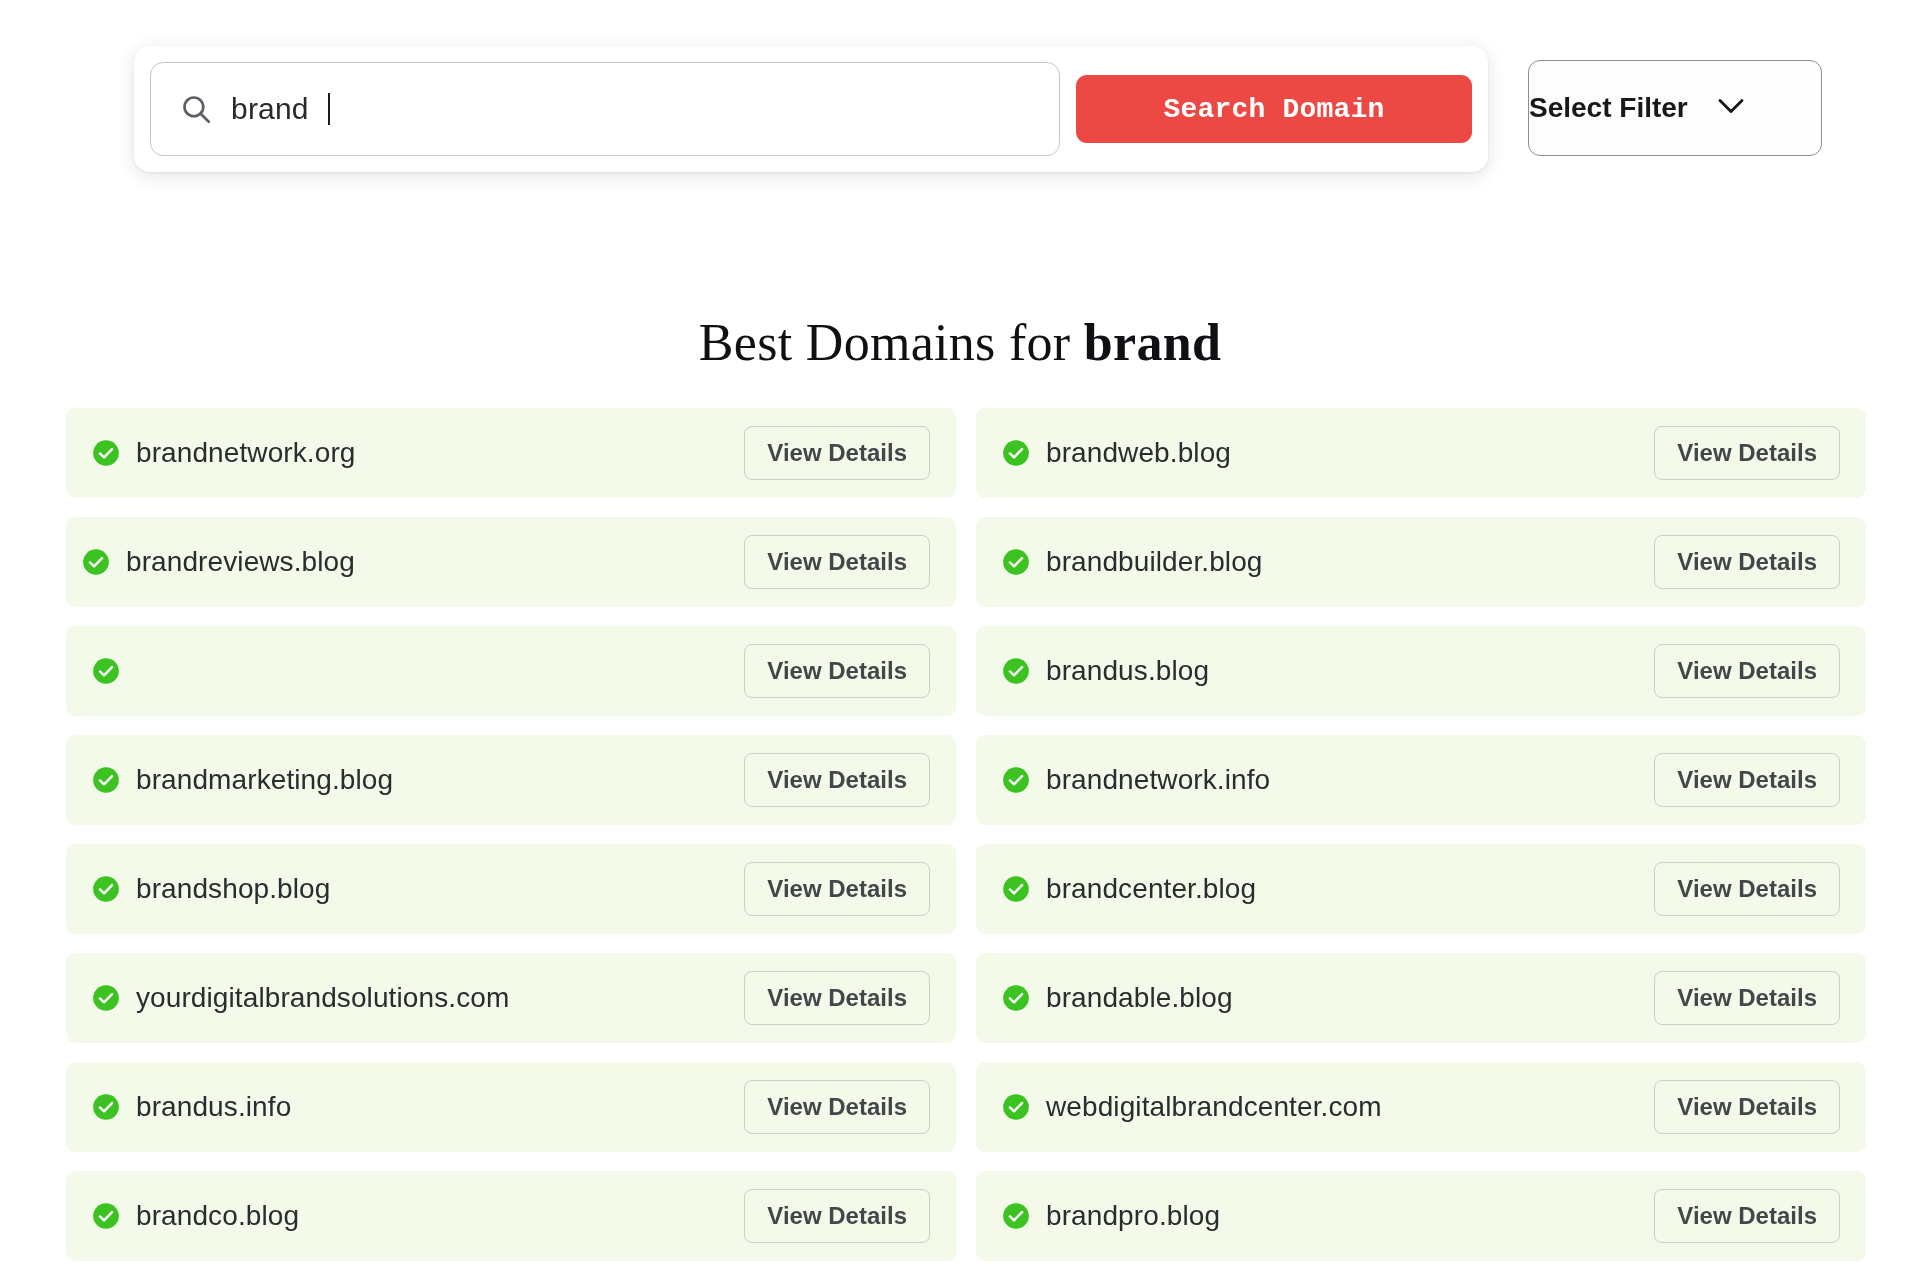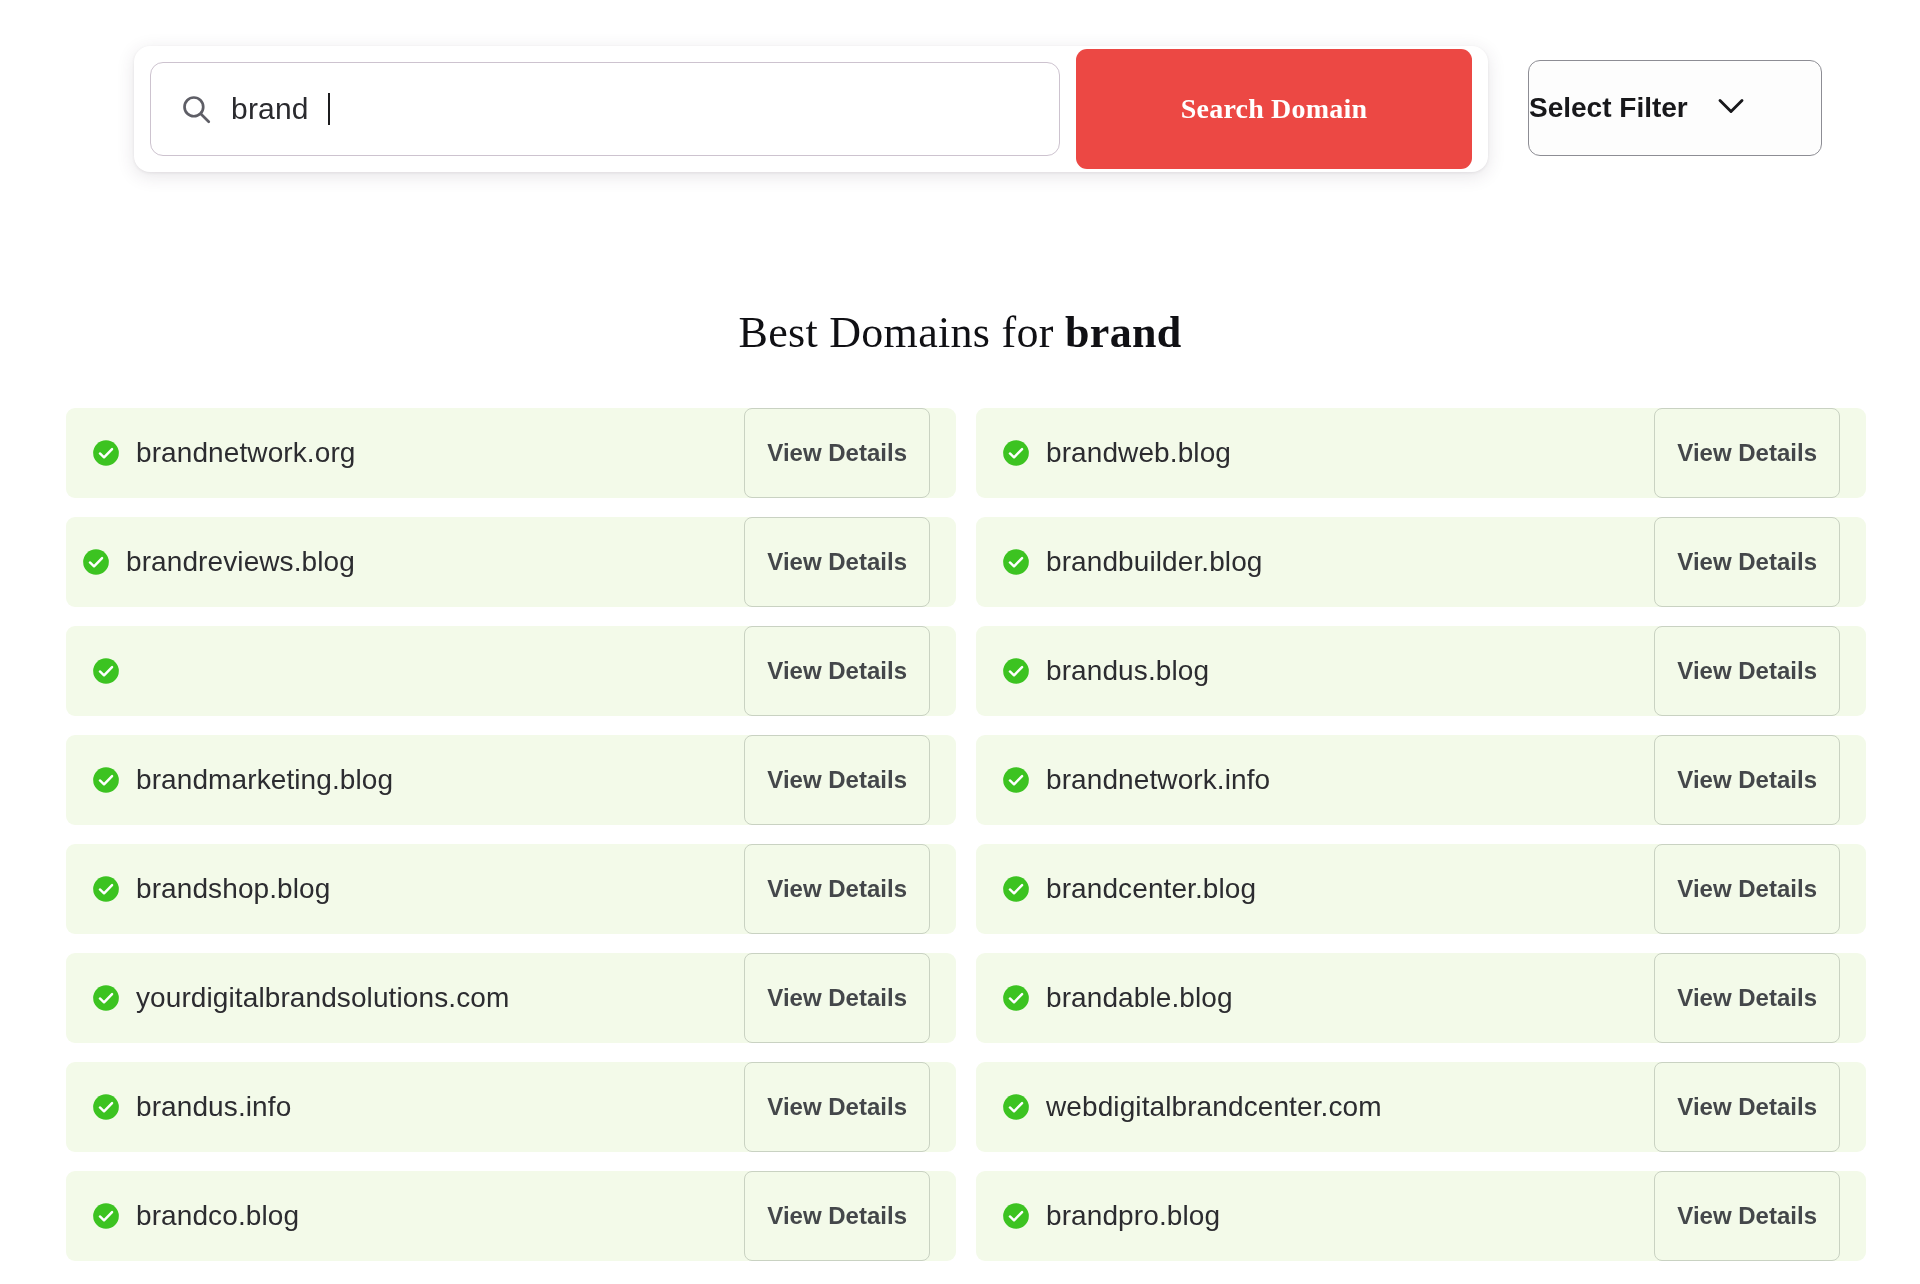--- a/index.html
+++ b/index.html
@@ -69,28 +69,28 @@
     display: inline-block;
     width: 2px;
     height: 32px;
     background: #1c1c1e;
     vertical-align: -6px;
     margin-left: 1px;
   }
 
   .search-submit {
     width: 396px;
-    height: 120px;
+    height: 68px;
     background: #ec4844;
     border: none;
     border-radius: 11px;
     color: #ffffff;
     font-size: 28px;
     font-weight: bold;
-    font-family: Liberation Serif, serif;
+    font-family: Liberation Mono, monospace;
     letter-spacing: 0.2px;
     cursor: pointer;
   }
 
   .filter-btn {
     margin-left: 40px;
     margin-top: 14px;
     width: 294px;
     height: 96px;
     background: #fdfdfd;
@@ -110,21 +110,21 @@
   }
 
   
   .page-title {
     position: absolute;
     top: 278px;
     left: 0;
     width: 1920px;
     text-align: center;
     font-family: "Liberation Serif", serif;
-    font-size: 44px;
+    font-size: 52px;
     color: #101014;
     font-weight: normal;
     letter-spacing: 0.3px;
   }
   .page-title b { font-weight: bold; }
 
   
   .results {
     position: absolute;
     top: 408px;
@@ -134,20 +134,21 @@
     grid-template-columns: 890px 890px;
     column-gap: 20px;
     row-gap: 19px;
   }
 
   .result-row {
     background: #f3fae9;
     border-radius: 9px;
     height: 90px;
     display: flex;
+    align-items: center;
     justify-content: space-between;
     padding: 0 26px 0 26px;
   }
 
   .result-left {
     display: flex;
     align-items: center;
     gap: 16px;
   }
 

